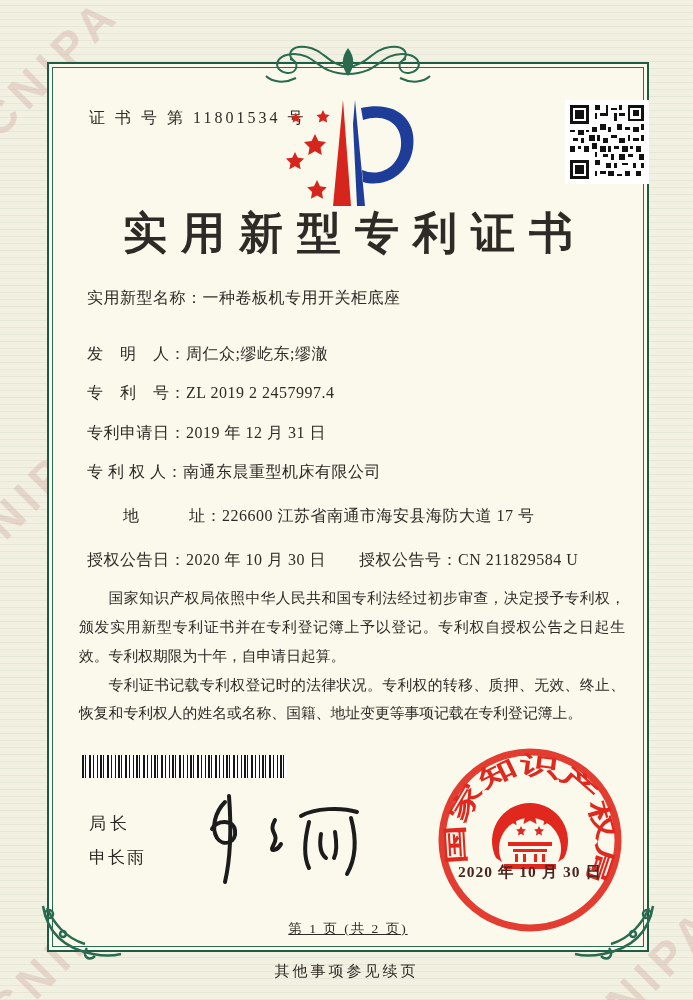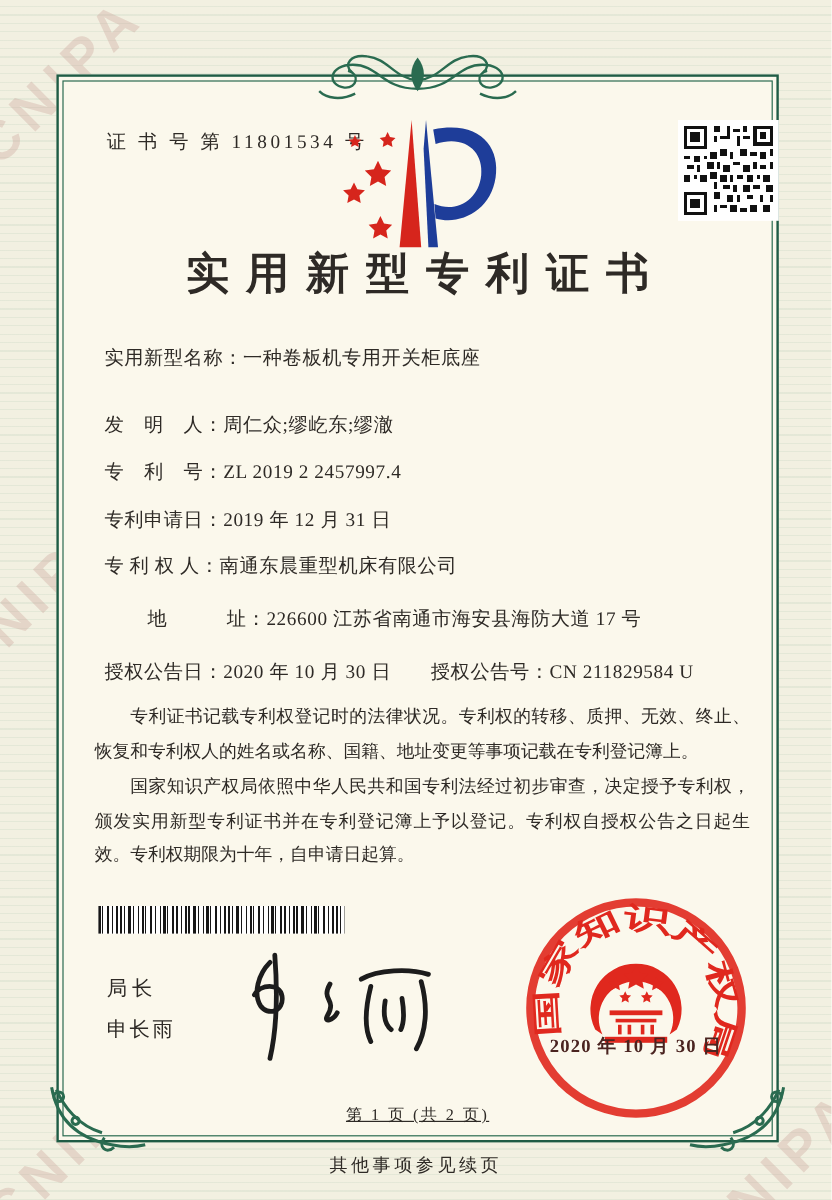--- a/index.html
+++ b/index.html
@@ -21,21 +21,21 @@
   .frame-inner{position:absolute;inset:3px;border:1px solid #2a6b50;}
   .ornament-top{position:absolute;left:50%;top:-24px;transform:translateX(-50%);}
   .corner{position:absolute;bottom:-14px;}
   .corner.left{left:-10px;}
   .corner.right{right:-10px;transform:scaleX(-1);}
   .cert-no{position:absolute;left:30px;top:44px;font-size:16px;letter-spacing:3px;margin-left:10px;}
   .logo{position:absolute;left:222px;top:30px;}
   .qr{position:absolute;left:516px;top:36px;width:80px;height:80px;background:#fff;padding:2px;}
   .title{
     position:absolute;left:0;top:140px;width:100%;text-align:center;
-    font-size:36px;font-weight:bold;letter-spacing:14px;padding-left:14px;box-sizing:border-box;
+    font-size:44px;font-weight:bold;letter-spacing:14px;padding-left:14px;box-sizing:border-box;
   }
   .fields{position:absolute;left:38px;top:224px;width:540px;font-size:16px;}
   .frow{position:absolute;left:0;white-space:nowrap;letter-spacing:0.5px;}
   .frow .lab{display:inline-block;}
   .grant2{position:absolute;left:272px;top:0;}
   .paras{
     position:absolute;left:30px;top:520px;width:546px;font-size:14.8px;line-height:1.95;
     text-align:justify;
   }
   .paras p{margin:0;text-indent:2em;}
@@ -141,22 +141,22 @@
       <div class="frow" style="top:135px;"><span class="lab">专利申请日：</span><span>2019 年 12 月 31 日</span></div>
       <div class="frow" style="top:174px;"><span class="lab">专 利 权 人：</span><span>南通东晨重型机床有限公司</span></div>
       <div class="frow" style="top:218px;margin-left:36px;"><span class="lab">地　　　址：</span><span>226600 江苏省南通市海安县海防大道 17 号</span></div>
       <div class="frow" style="top:262px;">
         <span class="lab">授权公告日：</span><span>2020 年 10 月 30 日</span>
         <span class="grant2"><span class="lab">授权公告号：</span><span>CN 211829584 U</span></span>
       </div>
     </div>
 
     <div class="paras">
+      <p>国家知识产权局依照中华人民共和国专利法经过初步审查，决定授予专利权，颁发实用新型专利证书并在专利登记簿上予以登记。专利权自授权公告之日起生效。专利权期限为十年，自申请日起算。</p>
       <p>专利证书记载专利权登记时的法律状况。专利权的转移、质押、无效、终止、恢复和专利权人的姓名或名称、国籍、地址变更等事项记载在专利登记簿上。</p>
-      <p>国家知识产权局依照中华人民共和国专利法经过初步审查，决定授予专利权，颁发实用新型专利证书并在专利登记簿上予以登记。专利权自授权公告之日起生效。专利权期限为十年，自申请日起算。</p>
     </div>
 
     <div class="barcode"></div>
 
     <div class="signer-title">局长</div>
     <div class="signer-name">申长雨</div>
 
     <svg class="signature" width="200" height="95" viewBox="0 0 200 95">
       <g stroke="#1c1c1c" fill="none" stroke-width="4" stroke-linecap="round">
         <path d="M46 10 C36 20 32 36 38 46 C44 55 58 51 56 38 C54 27 38 28 33 37"></path>

